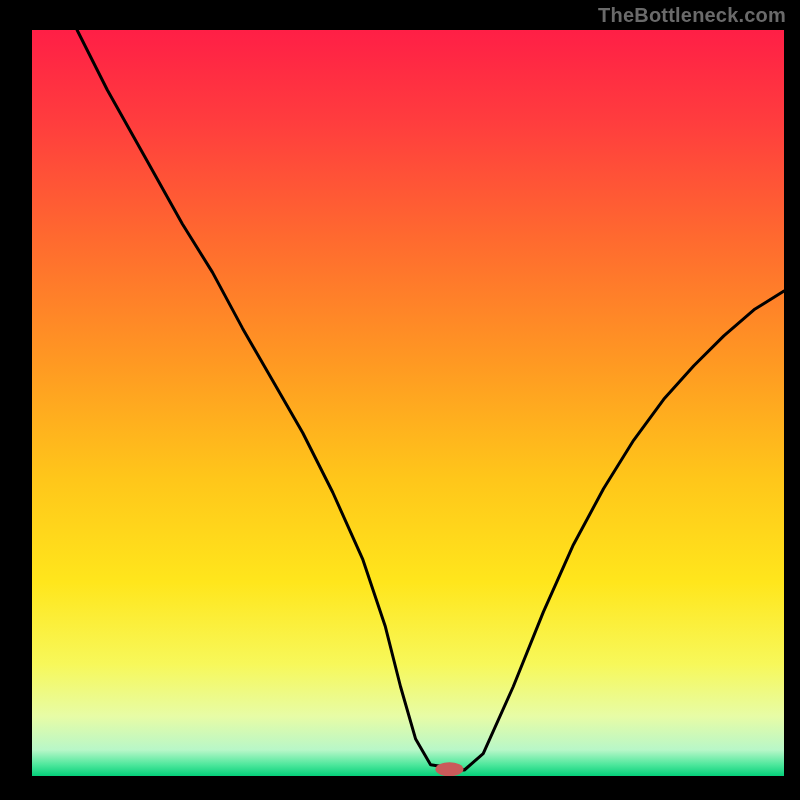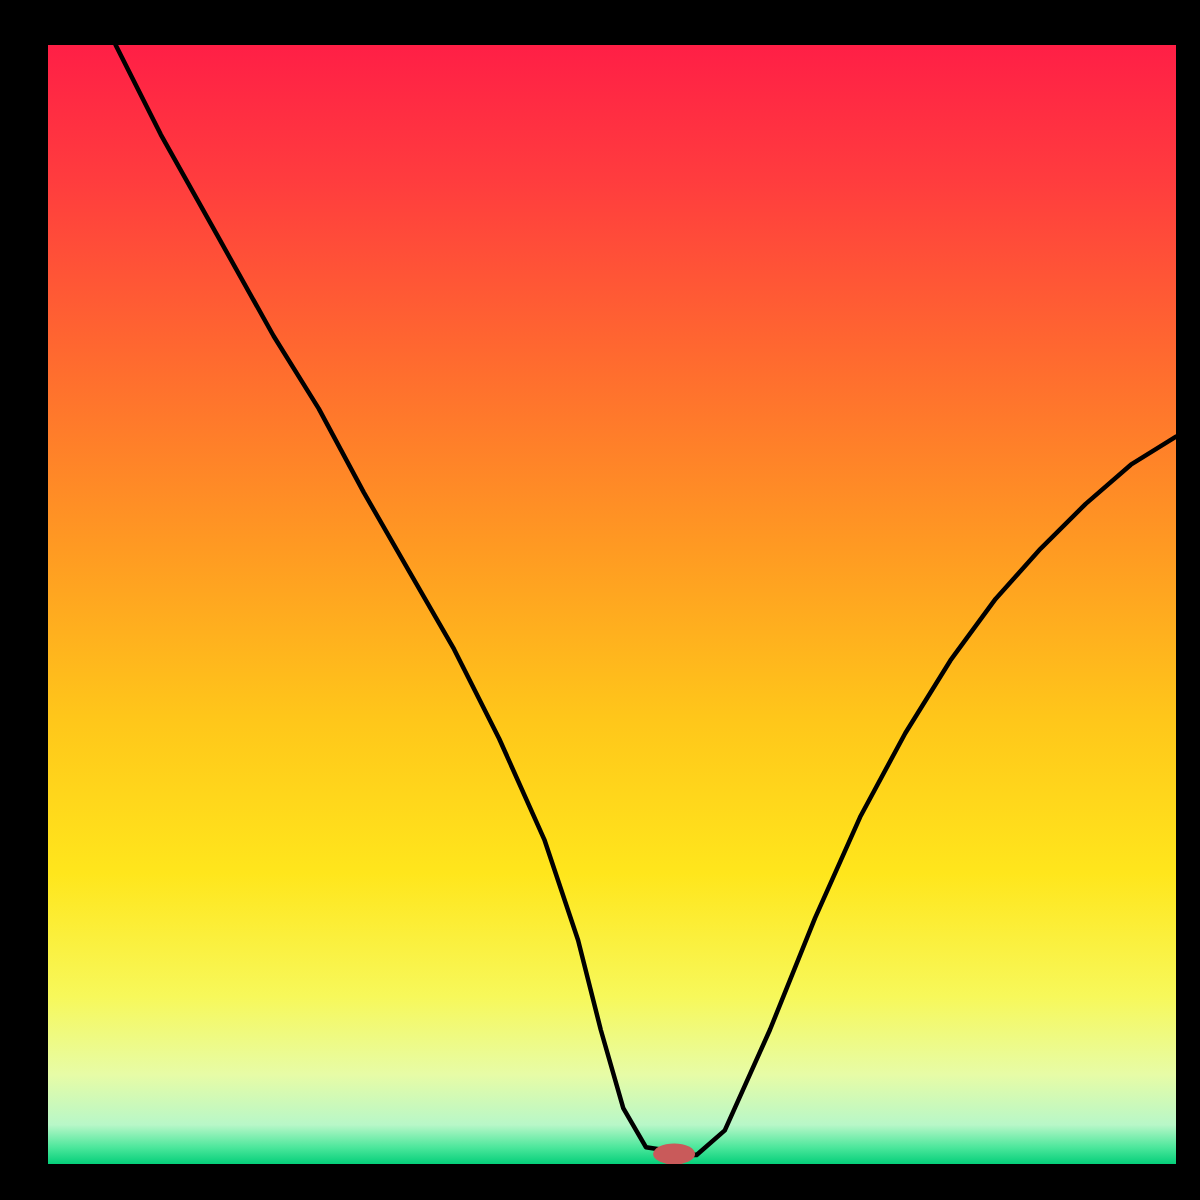--- a/index.html
+++ b/index.html
@@ -39,20 +39,21 @@
   .plot svg {
     display: block;
     width: 752px;
     height: 746px;
   }
 </style>
 </head>
 <body>
 
 <div class="frame">
+  <div class="watermark">TheBottleneck.com</div>
 
   <div class="plot">
     <svg id="chart-svg" viewBox="0 0 752 746" preserveAspectRatio="none">
       <defs>
         <linearGradient id="bg-grad" x1="0" y1="0" x2="0" y2="1">
             <stop offset="0%" stop-color="#ff1f46"></stop>
             <stop offset="12%" stop-color="#ff3c3e"></stop>
             <stop offset="28.000000000000004%" stop-color="#ff6a2f"></stop>
             <stop offset="45%" stop-color="#ff9a22"></stop>
             <stop offset="60%" stop-color="#ffc61a"></stop>

